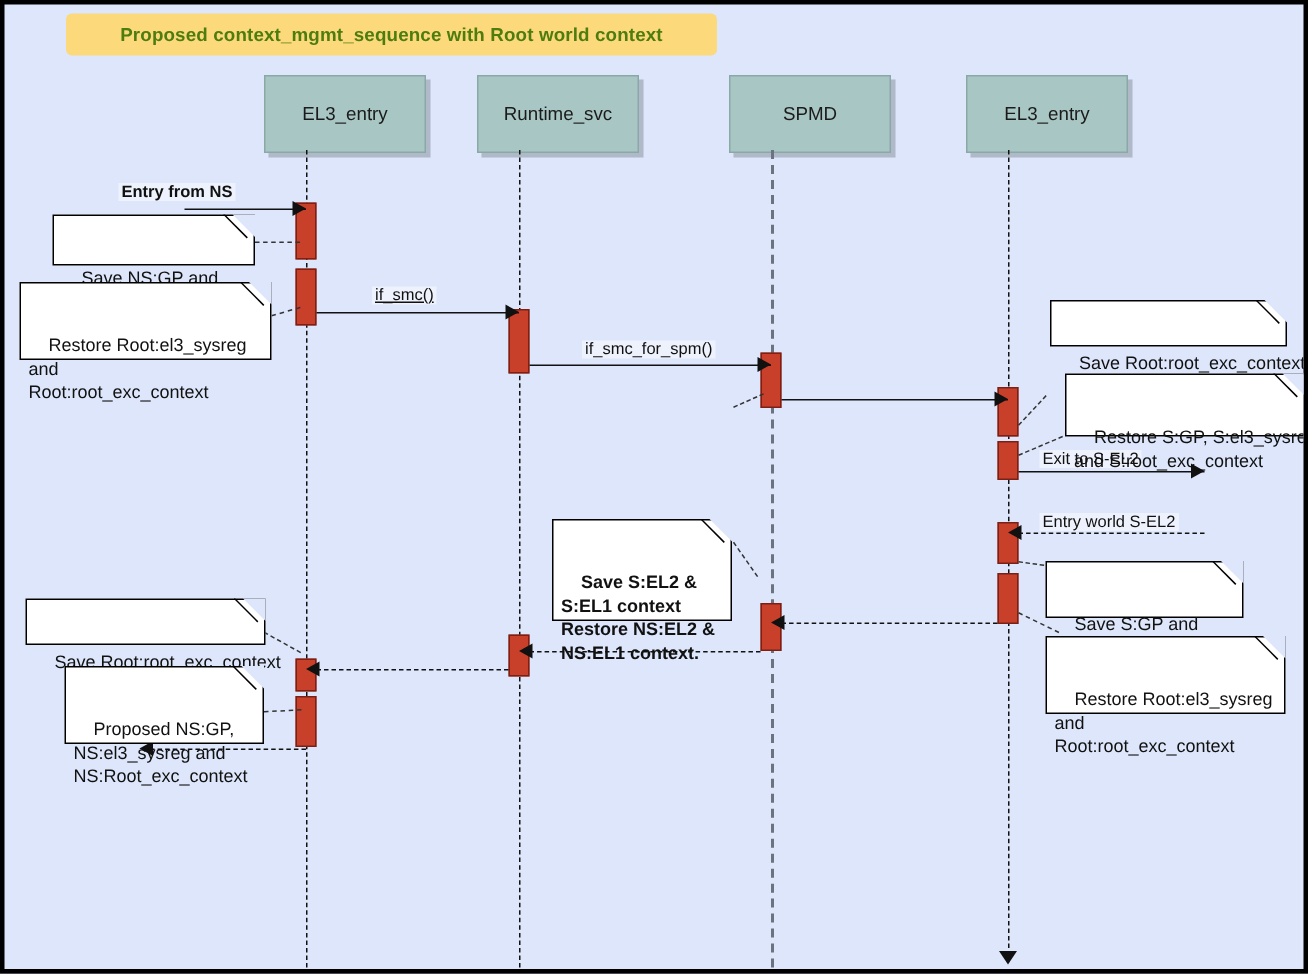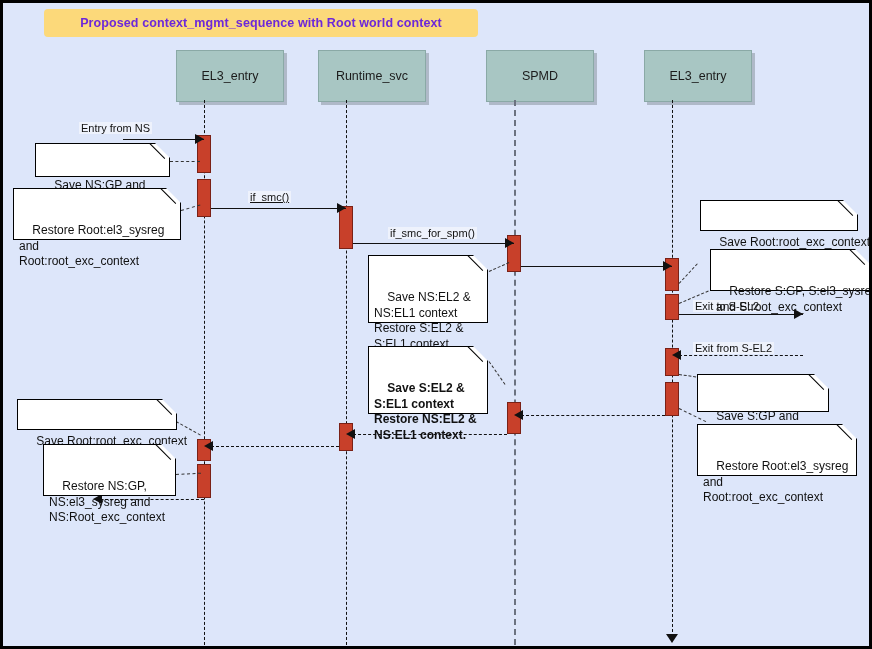--- a/index.html
+++ b/index.html
@@ -10,21 +10,21 @@
     background:#dde6fa;
     border:3px solid #000;
     box-sizing:border-box;
     overflow:hidden;
   }
   
   #title-banner{
     position:absolute;left:41px;top:6px;width:434px;height:28px;
     background:#fcd97a;border-radius:4px;
     display:flex;align-items:center;justify-content:center;
-    font-size:12.5px;font-weight:bold;color:#6d28d9;letter-spacing:.1px;
+    font-size:12.5px;font-weight:bold;color:#4d7c0f;letter-spacing:.1px;
   }
   
   .participant{
     position:absolute;width:106px;height:50px;
     background:#a8c6c3;border:1px solid #8aa9a6;
     box-shadow:3px 3px 0 rgba(120,130,140,.45);
     display:flex;align-items:center;justify-content:center;
     font-size:12.5px;color:#1b1b1b;margin-left:24px;
   }
   
@@ -112,40 +112,40 @@
   <div class="activation" style="left:662px;top:291px;height:26px;"></div>
   <div class="activation" style="left:662px;top:345px;height:28px;"></div>
   <div class="activation" style="left:662px;top:379px;height:34px;"></div>
   <div class="activation" style="left:504px;top:399px;height:32px;"></div>
   <div class="activation" style="left:336px;top:420px;height:28px;"></div>
   <div class="activation" style="left:194px;top:436px;height:22px;"></div>
   <div class="activation" style="left:194px;top:461px;height:34px;"></div>
 
   <div class="msgline" style="left:120px;top:136px;width:81px;"></div>
   <div class="arrowhead right" style="left:192px;top:131px;"></div>
-  <div class="msglabel" style="left:76px;top:119px;">Entry from NS</div>
+  <div class="msglabel" style="left:76px;top:119px;font-weight:bold;">Entry from NS</div>
 
   <div class="msgline" style="left:208px;top:205px;width:135px;"></div>
   <div class="arrowhead right" style="left:334px;top:200px;"></div>
   <div class="msglabel" style="left:245px;top:188px;text-decoration:underline;">if_smc()</div>
 
   <div class="msgline" style="left:350px;top:240px;width:161px;"></div>
   <div class="arrowhead right" style="left:502px;top:235px;"></div>
   <div class="msglabel" style="left:385px;top:224px;">if_smc_for_spm()</div>
 
   <div class="msgline" style="left:518px;top:263px;width:151px;"></div>
   <div class="arrowhead right" style="left:660px;top:258px;"></div>
 
   <div class="msgline" style="left:676px;top:311px;width:124px;"></div>
   <div class="arrowhead right" style="left:791px;top:306px;"></div>
   <div class="msglabel" style="left:690px;top:297px;">Exit to S-EL2</div>
 
   <div class="msgline dash" style="left:676px;top:352px;width:124px;"></div>
   <div class="arrowhead left" style="left:669px;top:347px;"></div>
-  <div class="msglabel" style="left:690px;top:339px;">Exit from S-EL2</div>
+  <div class="msglabel" style="left:690px;top:339px;">Entry world S-EL2</div>
 
   <div class="msgline dash" style="left:518px;top:412px;width:144px;"></div>
   <div class="arrowhead left" style="left:511px;top:407px;"></div>
 
   <div class="msgline dash" style="left:350px;top:431px;width:154px;"></div>
   <div class="arrowhead left" style="left:343px;top:426px;"></div>
 
   <div class="msgline dash" style="left:208px;top:443px;width:128px;"></div>
   <div class="arrowhead left" style="left:201px;top:438px;"></div>
 
@@ -169,27 +169,20 @@
 NS:Root_exc_context</span>
   </div>
 
   <div class="note" style="left:10px;top:185px;width:168px;height:52px;">
     <span class="fold"></span><span class="foldline"></span>
     <span>Restore Root:el3_sysreg
 and
 Root:root_exc_context</span>
   </div>
 
-  <div class="note" style="left:365px;top:252px;width:120px;height:68px;">
-    <span class="fold"></span><span class="foldline"></span>
-    <span>Save NS:EL2 &amp;
-NS:EL1 context
-Restore S:EL2 &amp;
-S:EL1 context.</span>
-  </div>
 
   <div class="note" style="left:697px;top:197px;width:158px;height:31px;">
     <span class="fold"></span><span class="foldline"></span>
     <span>Save Root:root_exc_context</span>
   </div>
 
   <div class="note" style="left:707px;top:246px;width:160px;height:42px;">
     <span class="fold"></span><span class="foldline"></span>
     <span>Restore S:GP, S:el3_sysreg
 and S:root_exc_context</span>
@@ -216,18 +209,18 @@
 NS:EL1 context.</span>
   </div>
 
   <div class="note" style="left:14px;top:396px;width:160px;height:31px;">
     <span class="fold"></span><span class="foldline"></span>
     <span>Save Root:root_exc_context</span>
   </div>
 
   <div class="note" style="left:40px;top:441px;width:133px;height:52px;">
     <span class="fold"></span><span class="foldline"></span>
-    <span>Restore NS:GP,
+    <span>Proposed NS:GP,
 NS:el3_sysreg and
 NS:Root_exc_context</span>
   </div>
 
 </div>
 
 </body></html>

